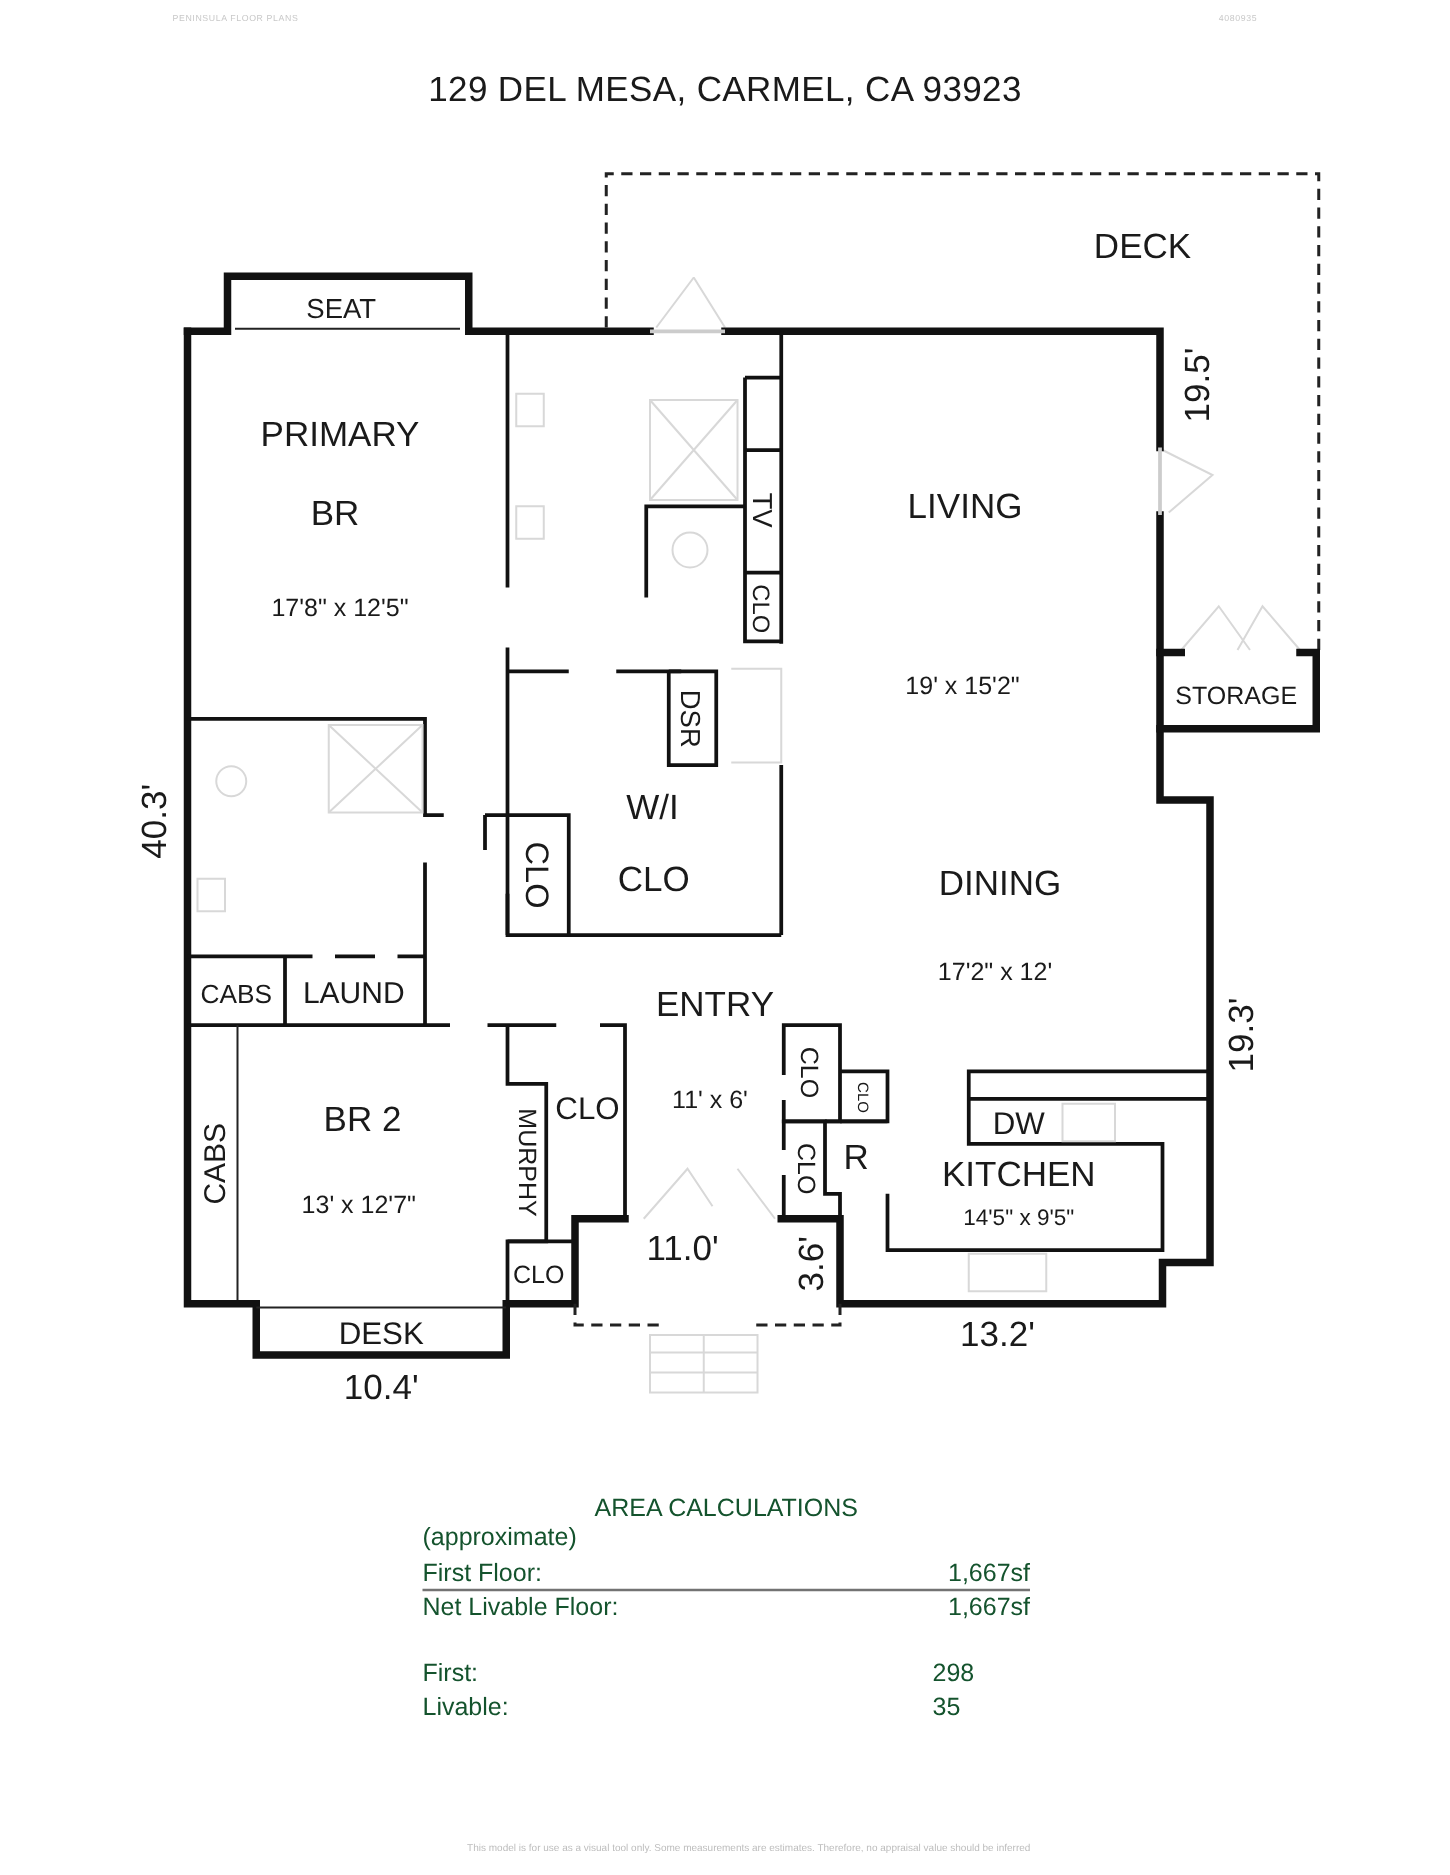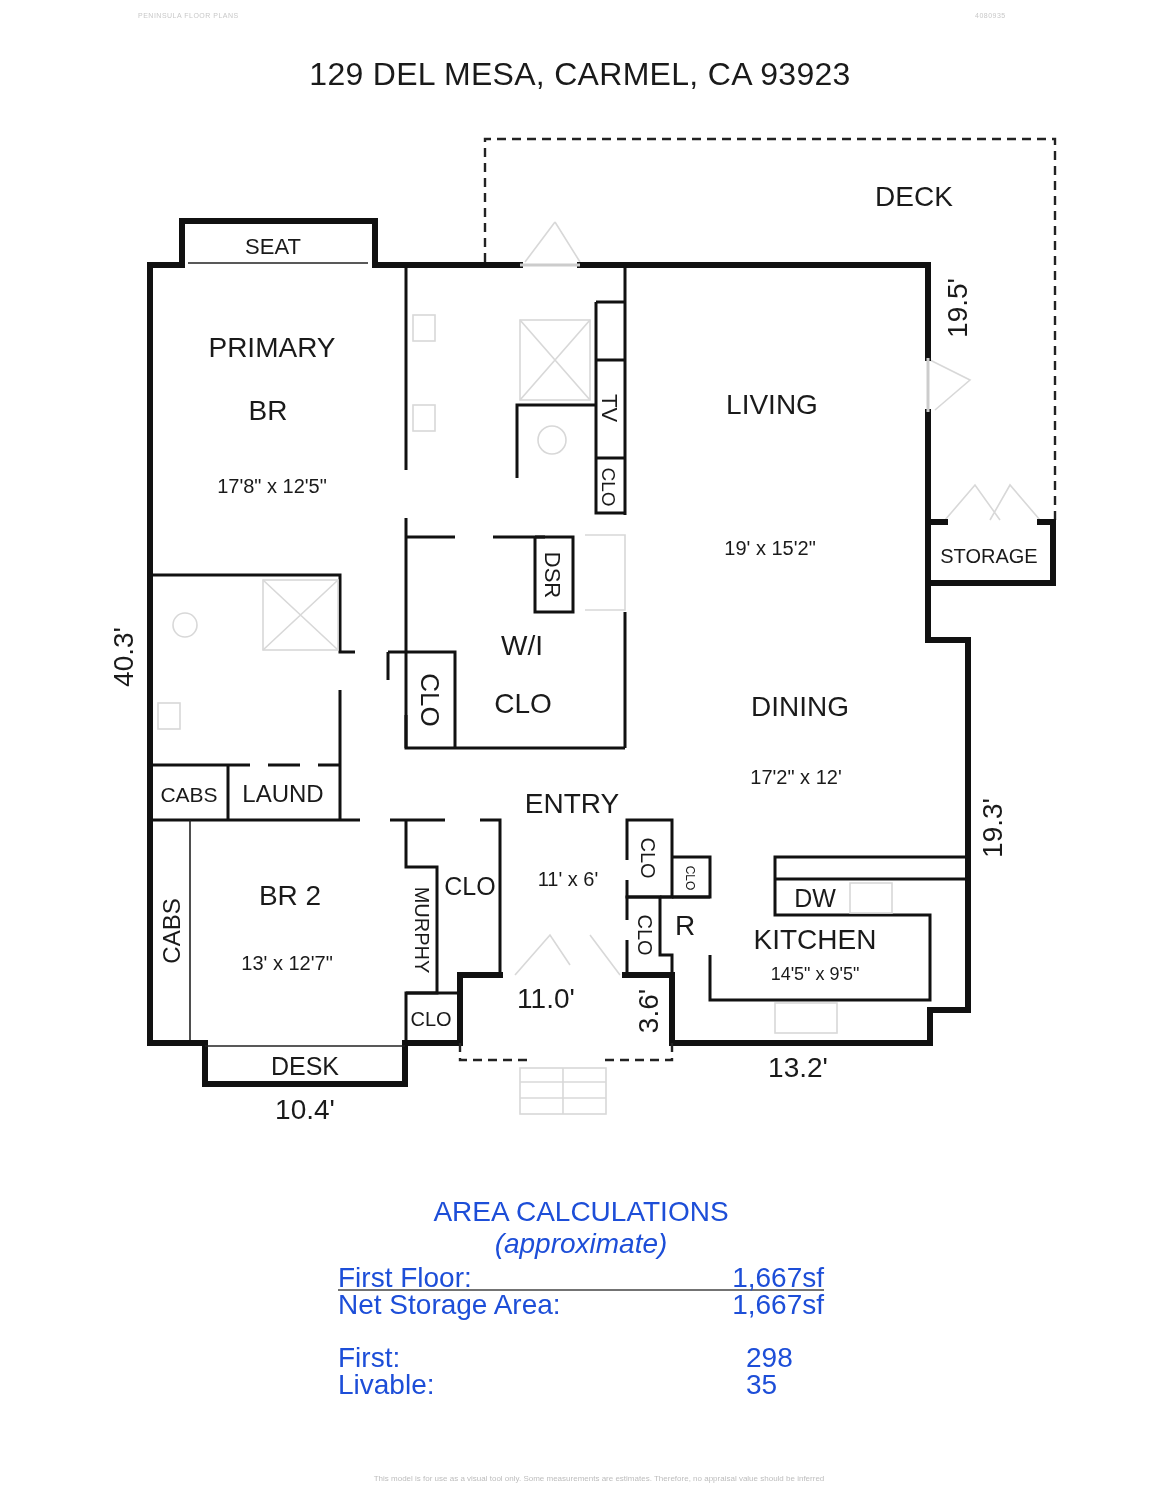--- a/index.html
+++ b/index.html
@@ -3,36 +3,36 @@
 <meta charset="utf-8">
 <style>
   html, body { margin: 0; padding: 0; background: #ffffff; }
   body { width: 1160px; height: 1500px; position: relative; overflow: hidden;
          font-family: "Liberation Sans", sans-serif; color: #1a1a1a; }
   .hdr-small { position: absolute; top: 12px; font-size: 7px; color: #c8c8c8;
                letter-spacing: 0.5px; filter: blur(0.6px); }
   #hdr-left { left: 138px; }
   #hdr-right { left: 975px; }
   #title { position: absolute; top: 56px; left: 0; width: 1160px; text-align: center;
-           font-size: 32px; letter-spacing: 0.3px; color: #1a1a1a; }
+           font-size: 28px; letter-spacing: 0.3px; color: #1a1a1a; }
   svg#plan { position: absolute; left: 0; top: 0; }
   svg text { font-family: "Liberation Sans", sans-serif; fill: #1a1a1a; }
   .wall { stroke: #111; stroke-width: 6; fill: none; stroke-linecap: square; }
   .iwall { stroke: #111; stroke-width: 3; fill: none; }
   .thin { stroke: #222; stroke-width: 1.6; fill: none; }
   .dash { stroke: #222; stroke-width: 2.4; fill: none; stroke-dasharray: 9 6; }
   .ghost { stroke: #d8d8d8; stroke-width: 1.6; fill: none; }
   .room { font-size: 28px; }
   .dim { font-size: 20px; }
   .small { font-size: 22px; }
   .xs { font-size: 16px; }
   .meas { font-size: 28px; }
-  #area { position: absolute; left: 338px; top: 1196px; width: 486px; font-size: 28px; color: #1d4ed8; }
+  #area { position: absolute; left: 338px; top: 1196px; width: 486px; font-size: 20px; color: #14532d; }
   #area .t1 { text-align: center; }
-  #area .t2 { text-align: center; margin-bottom: 4px; font-style: italic; }
+  #area .t2 { text-align: left; margin-bottom: 4px; }
   #area .row { display: flex; justify-content: space-between; height: 27px; line-height: 27px; }
   #area .row.underlined { border-bottom: 2px solid #737373; height: 25px; }
   #area .gap { height: 26px; }
   #area .val-narrow { width: 60px; padding-right: 18px; }
   #footer { position: absolute; top: 1474px; left: 0; width: 1160px; text-align: center;
             font-size: 8px; color: #bdbdbd; filter: blur(0.5px); margin-left: 19px; }
 </style>
 </head>
 <body>
 
@@ -177,21 +177,21 @@
 </svg>
 
 <div id="area">
   <div class="t1">AREA CALCULATIONS</div>
   <div class="t2">(approximate)</div>
   <div class="row underlined">
     <span>First  Floor:</span>
     <span>1,667sf</span>
   </div>
   <div class="row">
-    <span>Net Storage Area:</span>
+    <span>Net Livable Floor:</span>
     <span>1,667sf</span>
   </div>
   <div class="gap"></div>
   <div class="row">
     <span>First:</span>
     <span class="val-narrow">298</span>
   </div>
   <div class="row">
     <span>Livable:</span>
     <span class="val-narrow">35</span>

